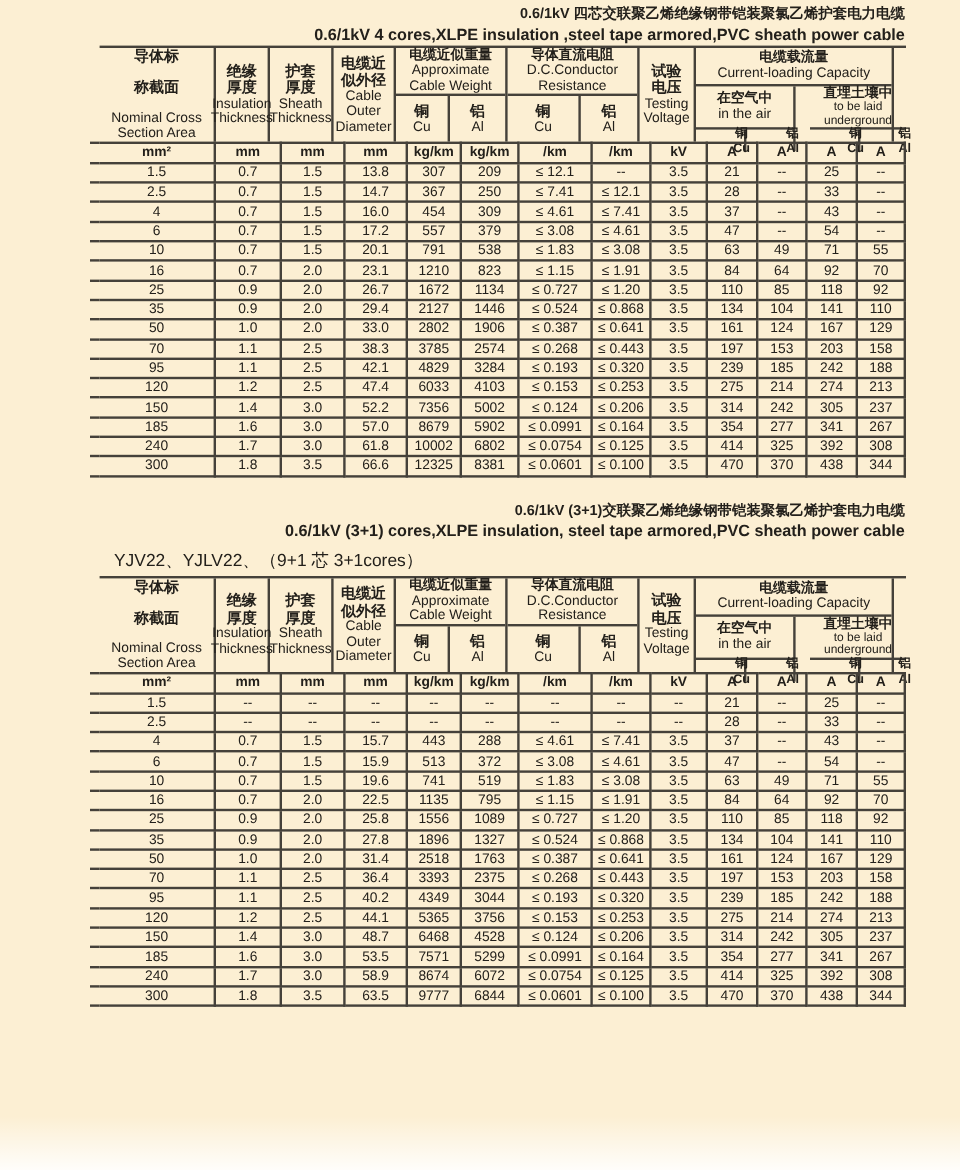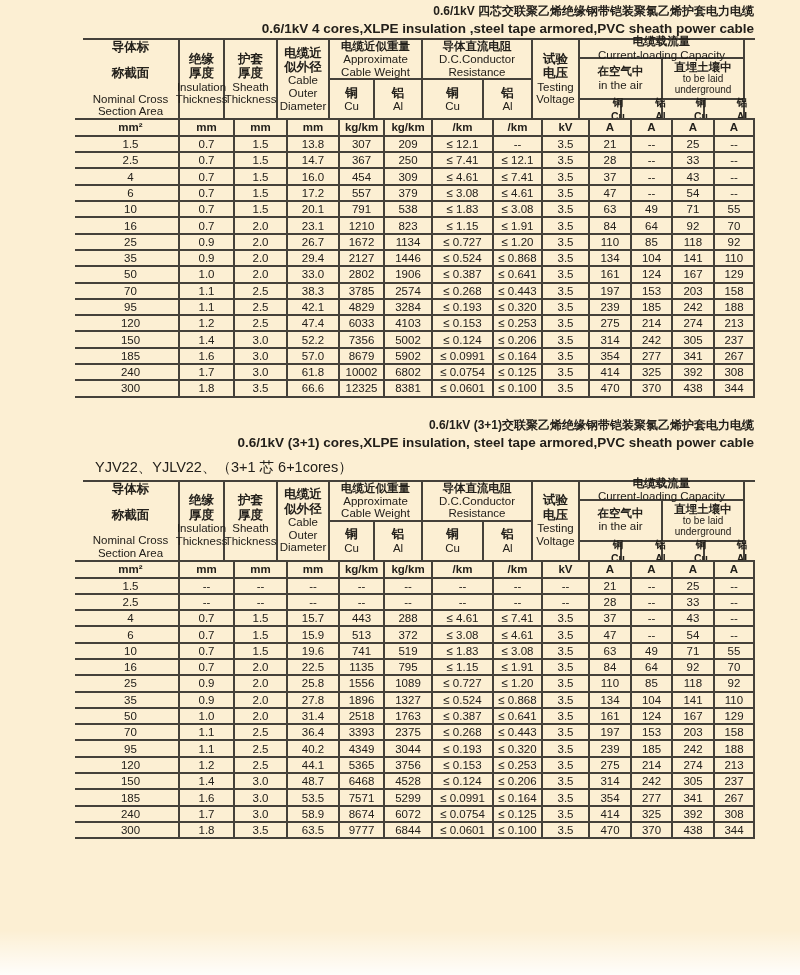--- a/index.html
+++ b/index.html
@@ -38,26 +38,26 @@
   .gtitle{
     width:100%; flex:1 1 auto; display:flex; flex-direction:column;
     justify-content:center; border-bottom:2px solid #45413a;
   }
   .gleaves{ width:100%; height:38px; display:flex; flex:0 0 auto; }
   .leaf{
     display:flex; flex-direction:column; align-items:center; justify-content:center;
     height:100%;
   }
   .leaf.mid{ border-right:2px solid #45413a; }
-  .curTitle{ width:100%; height:19px; flex:0 0 auto; display:flex; flex-direction:column;
+  .curTitle{ width:100%; height:32px; flex:0 0 auto; display:flex; flex-direction:column;
     align-items:center; justify-content:center; border-bottom:2px solid #45413a; }
   .subrow{ width:100%; flex:1 1 auto; display:flex; }
   .sub{ display:flex; flex-direction:column;justify-content:center; }
   .sub.mid{ border-right:2px solid #45413a; }
-  .subAir{ width:83px; } .subUg{ width:100px; }
+  .subAir{ width:83px; } .subUg{ width:100px;margin-left:12px; }
   .sublabel{ flex:1 1 auto; display:flex; flex-direction:column; align-items:center;
     justify-content:center; border-bottom:2px solid #45413a; }
   .leafrow{ height:18px; flex:0 0 auto; display:flex; }
   .lf{ display:flex; align-items:center; justify-content:center; font-size:10.5px; font-weight:700;padding-left:36px; }
   .lfA1{width:42px;} .lfA2{width:41px;} .lfU1{width:42px;} .lfU2{width:38px;}
   .lf.mid{ border-right:2px solid #45413a; }
   .zh{ font-size:12.5px; font-weight:700; line-height:1.15; }
   .zh.sm{ font-size:11.5px; }
   .en{ font-size:11.5px; font-weight:400; line-height:1.1; }
   .en.sm{ font-size:10px; line-height:1.05; }
@@ -430,21 +430,21 @@
           <div class="cell dcell">370</div>
           <div class="cell dcell">438</div>
           <div class="cell dcell">344</div>
         </div>
     </div>
   </div>
 
   <div class="section2">
     <div class="t-zh">0.6/1kV (3+1)交联聚乙烯绝缘钢带铠装聚氯乙烯护套电力电缆</div>
     <div class="t-en">0.6/1kV (3+1) cores,XLPE insulation, steel tape armored,PVC sheath power cable</div>
-    <div class="t-model">YJV22、YJLV22、（3+1 芯 6+1cores）</div>
+    <div class="t-model">YJV22、YJLV22、（9+1 芯 3+1cores）</div>
 
     <div class="tblock">
       <div class="hrow">
         <div class="hb w1">
           <div class="zh">导体标</div>
           <div class="zh">称截面</div>
           <div class="en">Nominal Cross Section Area</div>
         </div>
         <div class="hb w2">
           <div class="zh">绝缘</div>

